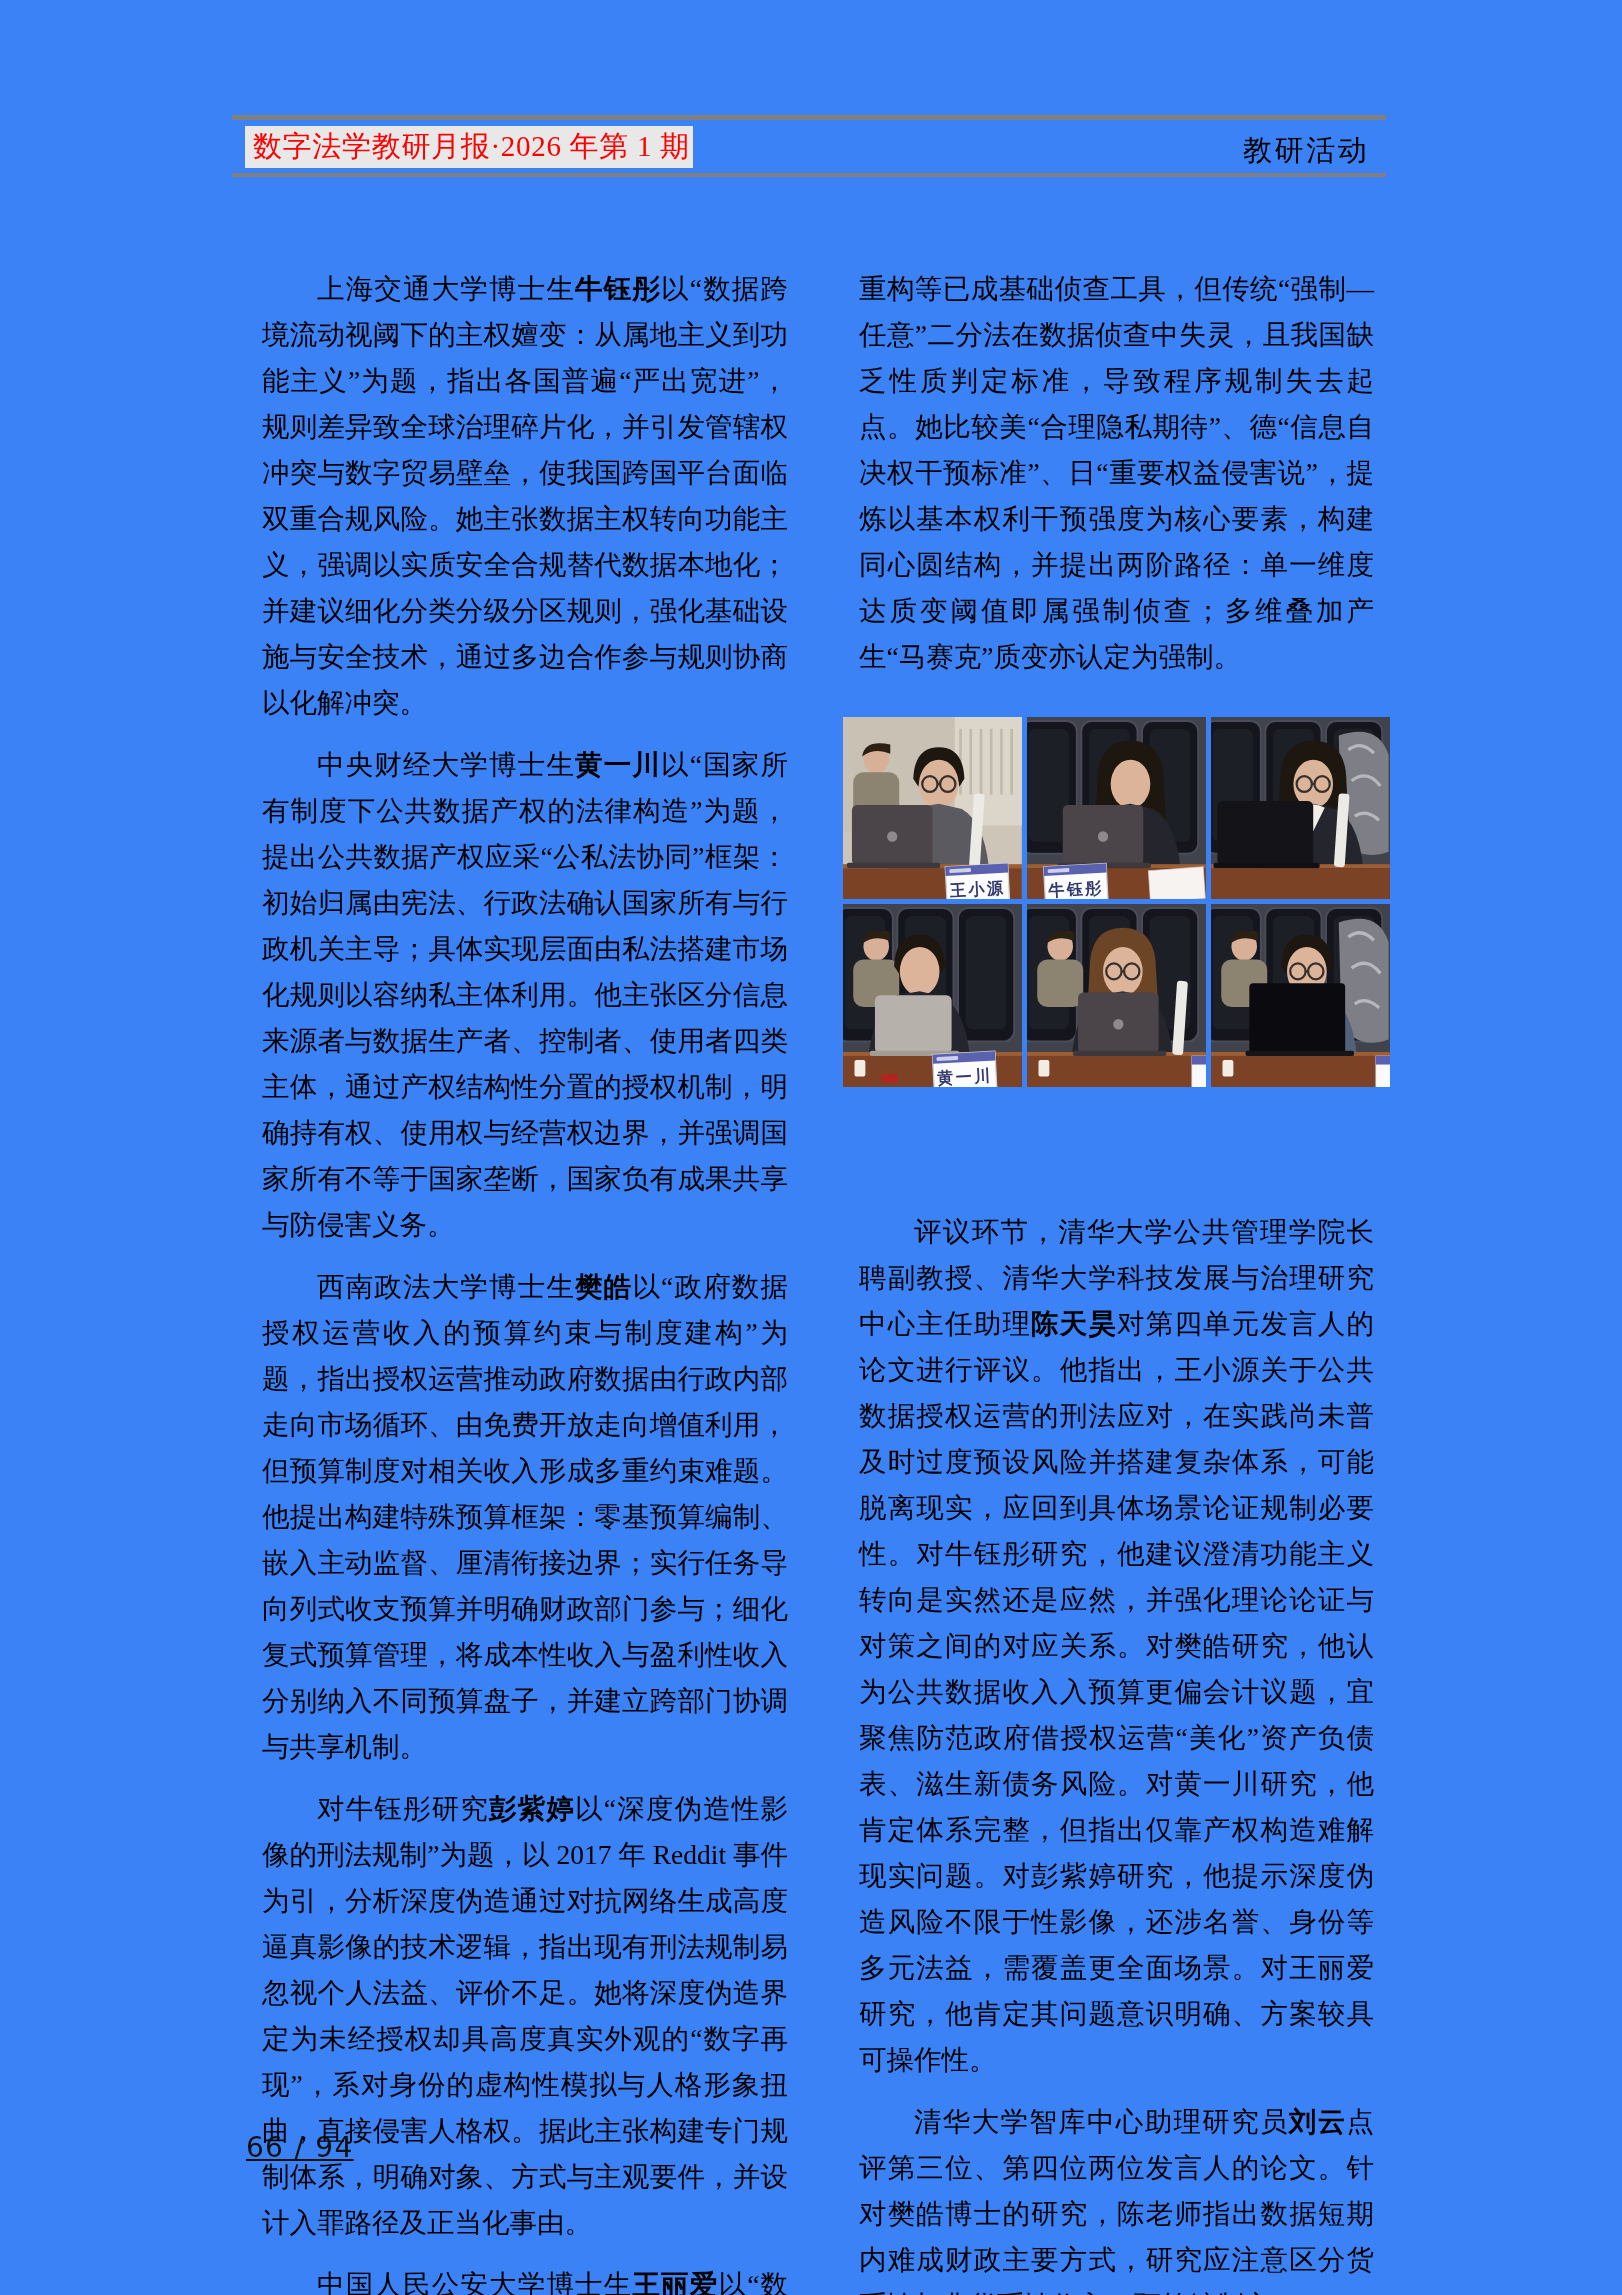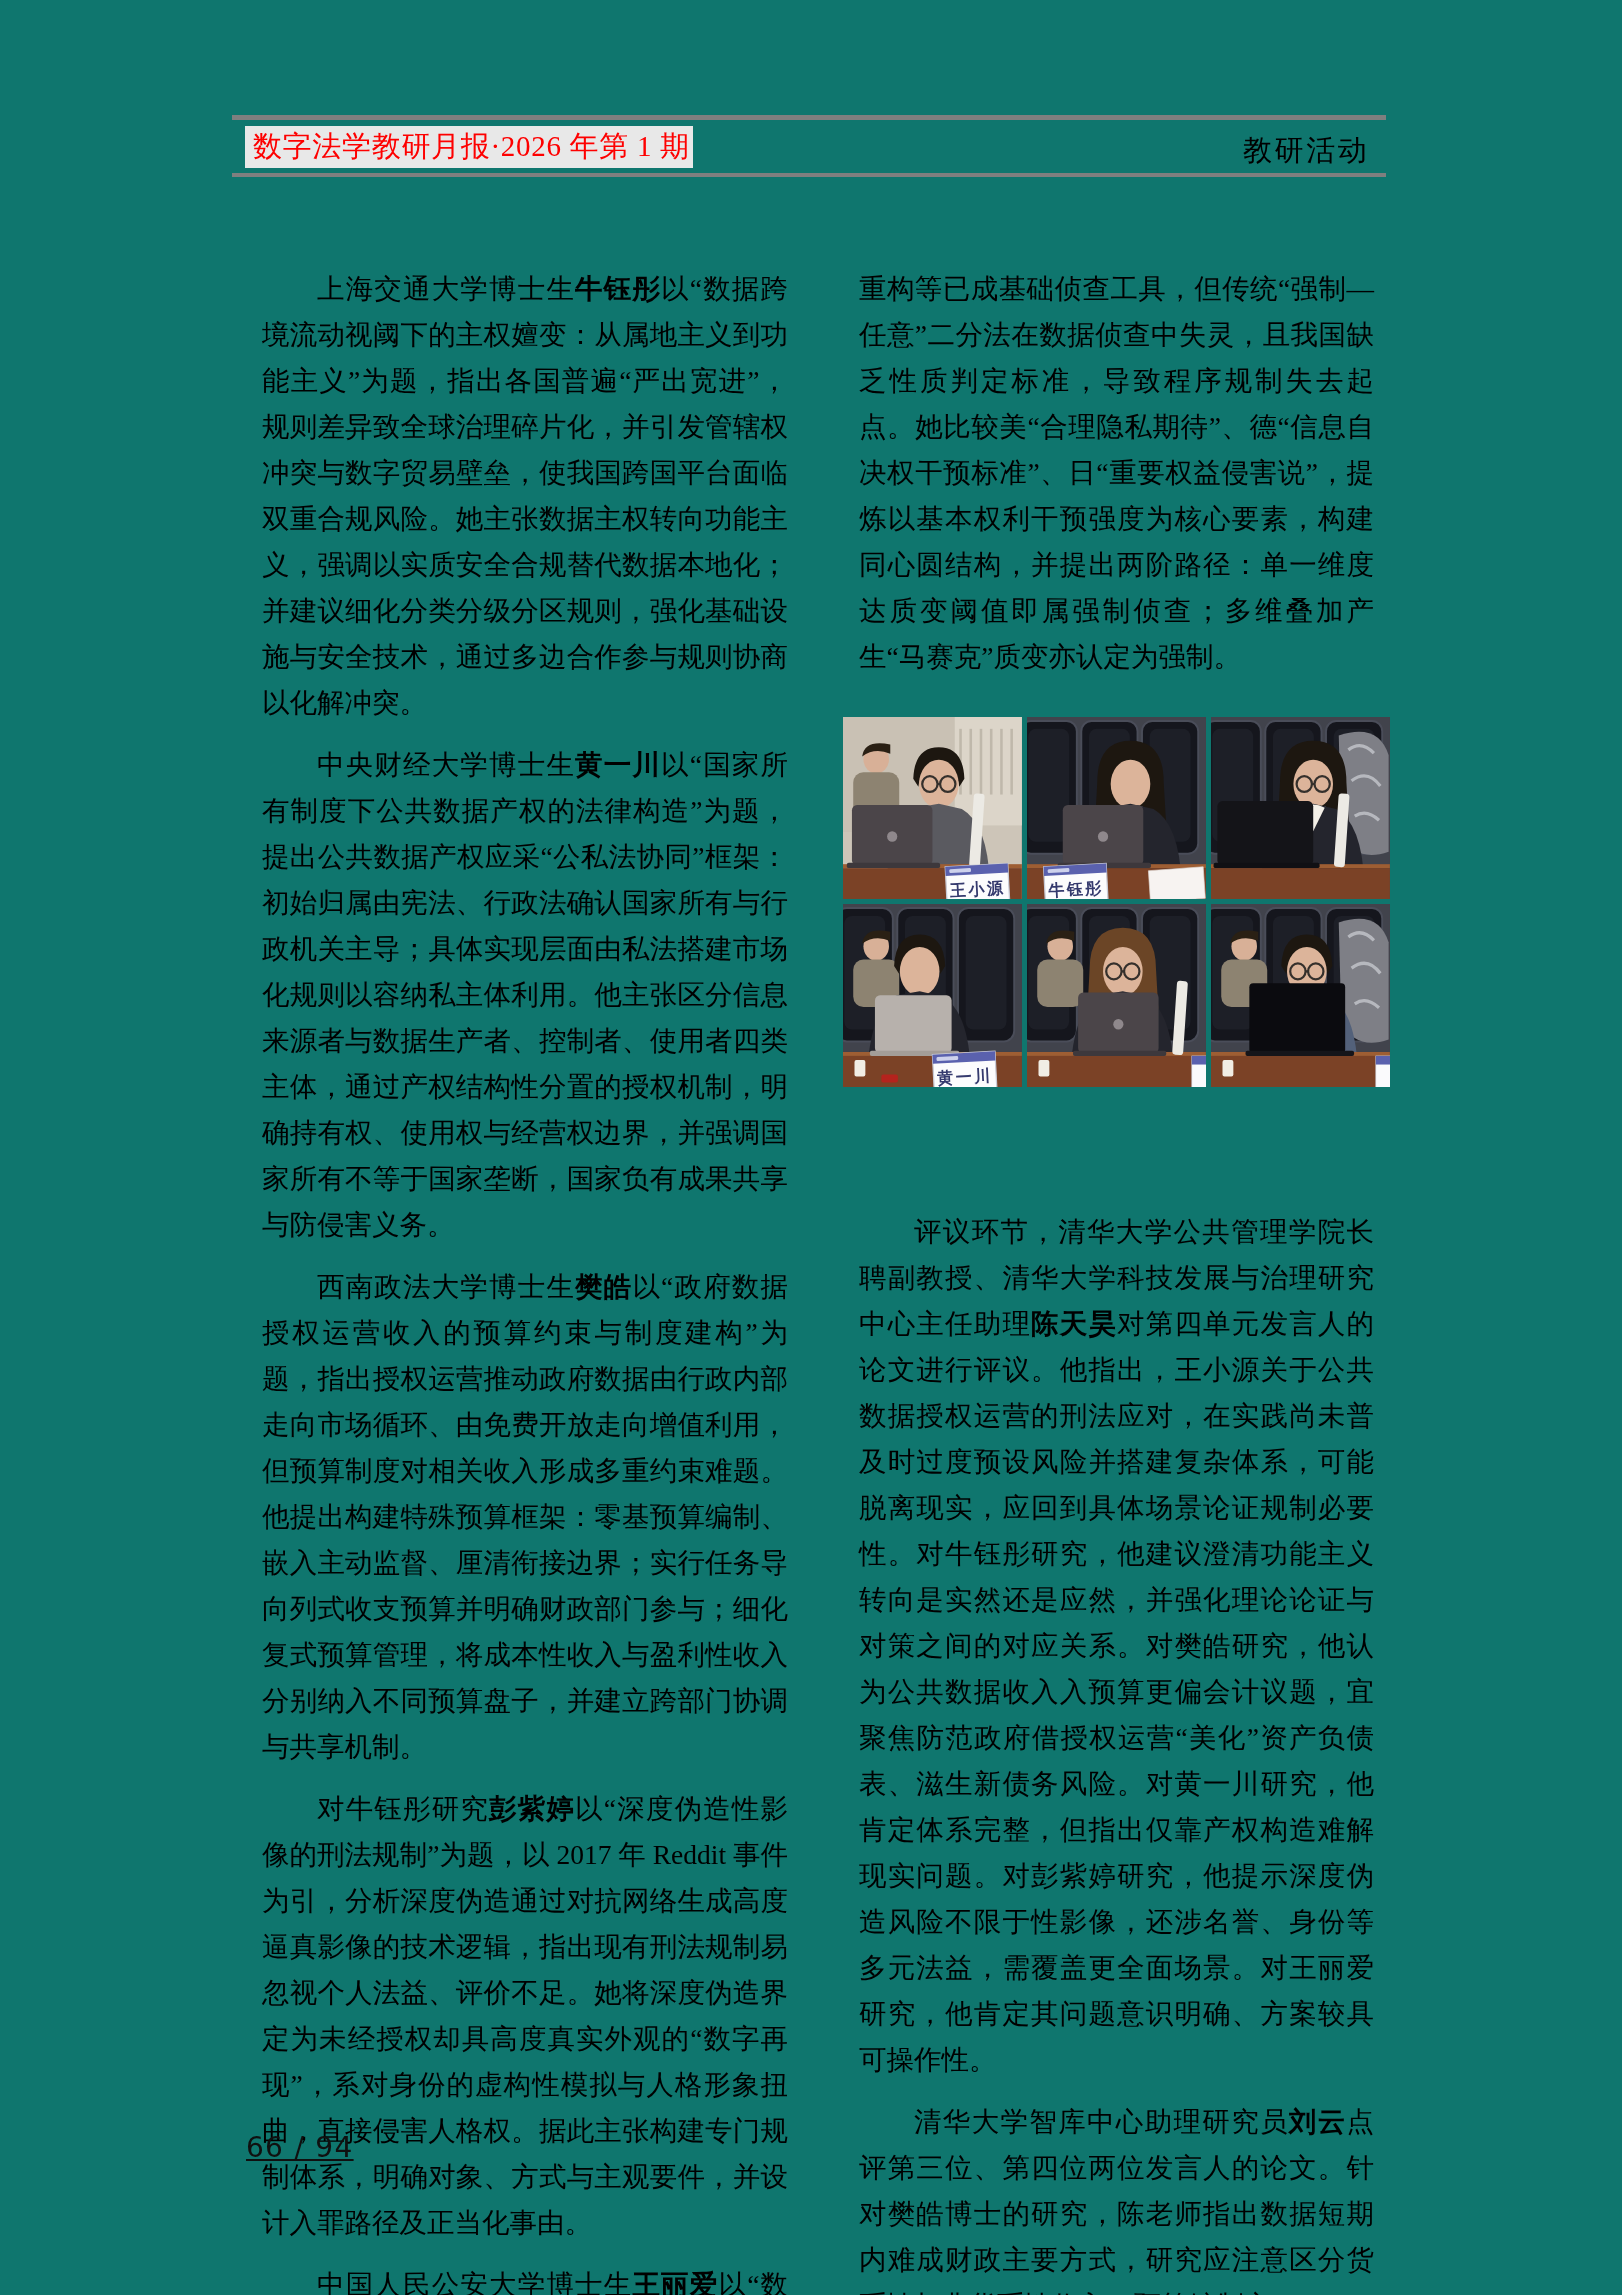--- a/index.html
+++ b/index.html
@@ -1,19 +1,19 @@
 <!DOCTYPE html>
 <html style="font-size:10.5px"><head>
 <meta charset="utf-8">
 <style>
   html,body{margin:0;padding:0;background:#888;}
   .page{
     position:relative;
     width:1623px;height:2295px;
-    background:#0f766e;
+    background:#3b82f6;
     font-family:"Liberation Serif","DejaVu Serif",serif;
     color:#000;
     overflow:hidden;
   }
   .rule{position:absolute;background:#7f7f7f;}
   .rule-top{left:232px;top:115px;width:1154px;height:4.6px;}
   .rule-bottom{left:232px;top:173px;width:1154px;height:3.9px;}
   .title-box{
     position:absolute;left:245px;top:126px;width:448px;height:42px;
     background:#e8e8e8;display:flex;align-items:center;

